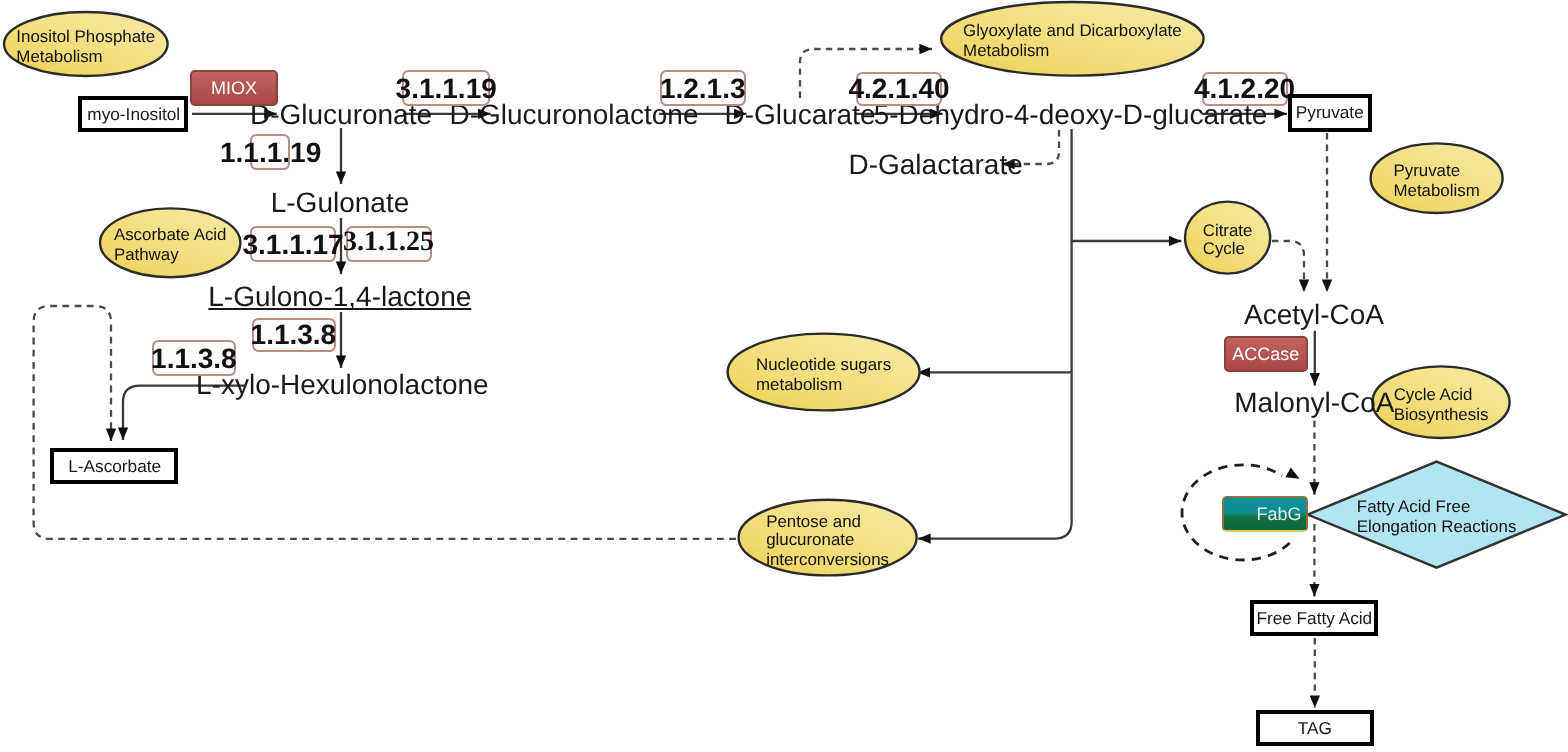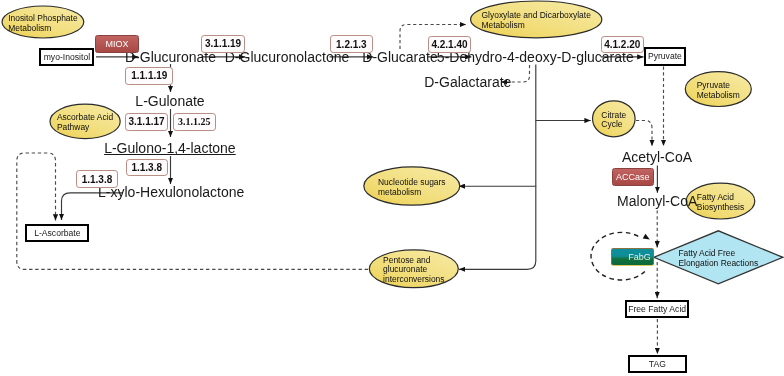--- a/index.html
+++ b/index.html
@@ -3,21 +3,21 @@
 <meta charset="utf-8">
 <style>
   html,body{margin:0;padding:0;background:#ffffff;-webkit-font-smoothing:antialiased;}
   *{-webkit-font-smoothing:antialiased;}
   #page{position:relative;width:784px;height:376px;background:#ffffff;overflow:hidden;
         font-family:"Liberation Sans",sans-serif;}
   svg.layer{position:absolute;left:0;top:0;}
   .lbl{position:absolute;font-size:14px;color:#191919;white-space:nowrap;
        transform:translate(-50%,-50%);text-align:center;line-height:10px;}
   .ec{position:absolute;border:1px solid #b98e86;border-radius:3.2px;background:#fdfbfb;
-      font-size:10px;font-weight:bold;color:#111;display:flex;align-items:center;
+      font-size:14px;font-weight:bold;color:#111;display:flex;align-items:center;
       justify-content:center;box-sizing:border-box;padding-bottom:0.5px;}
   .metbox{position:absolute;border:2.2px solid #000;background:#fff;font-size:8.62px;
       color:#191919;display:flex;align-items:center;justify-content:center;box-sizing:border-box;
       padding-bottom:0.5px;}
   .enz{position:absolute;border-radius:2.4px;font-size:9px;color:#fff;display:flex;
       align-items:center;justify-content:center;box-sizing:border-box;padding-bottom:0.5px;}
   .enz.red{background:linear-gradient(180deg,#c26462 0%,#b95b58 30%,#ae4f4c 75%,#a84845 100%);
       border:1px solid #8a4240;}
   .enz.teal{background:linear-gradient(180deg,#0e8f9c 0%,#0f8d96 45%,#12794f 56%,#0f6f3e 66%,#0d6a3a 100%);
       border:1px solid #8a7240;border-bottom:1.5px solid #e0c95e;color:#dff0f3;}
@@ -128,39 +128,39 @@
       </div>
       <div class="ellabel" style="left: 613.8px; top: 120.6px;">
         <div>Citrate</div>
         <div>Cycle</div>
       </div>
       <div class="ellabel" style="left: 411.8px; top: 187.8px;">
         <div>Nucleotide sugars</div>
         <div>metabolism</div>
       </div>
       <div class="ellabel" style="left: 720.5px; top: 202.9px;">
-        <div>Fatty Acid</div>
+        <div>Cycle Acid</div>
         <div>Biosynthesis</div>
       </div>
       <div class="ellabel" style="left: 413.8px; top: 270.6px;">
         <div>Pentose and</div>
         <div>glucuronate</div>
         <div>interconversions</div>
       </div>
       <div class="lbl" style="left: 170.5px; top: 56.6px;">D-Glucuronate</div>
       <div class="lbl" style="left: 287px; top: 56.6px;">D-Glucuronolactone</div>
       <div class="lbl" style="left: 400px; top: 56.6px;">D-Glucarate</div>
       <div class="lbl" style="left: 535.3px; top: 56.6px;">5-Dehydro-4-deoxy-D-glucarate</div>
       <div class="lbl" style="left: 467.8px; top: 81.7px;">D-Galactarate</div>
       <div class="lbl" style="left: 170px; top: 101.2px;">L-Gulonate</div>
       <div class="lbl" style="left: 169.9px; top: 148.4px; text-decoration: underline;">L-Gulono-1,4-lactone</div>
       <div class="lbl" style="left: 171.2px; top: 192px;">L-xylo-Hexulonolactone</div>
       <div class="lbl" style="left: 657px; top: 156.5px;">Acetyl-CoA</div>
       <div class="lbl" style="left: 657.2px; top: 201.2px;">Malonyl-CoA</div>
-      <div class="ec" style="left: 125.3px; top: 67.1px; width: 48px; height: 17.7px;">1.1.1.19</div>
+      <div class="ec" style="left: 125.3px; top: 67.1px; width: 20px; height: 17.7px;">1.1.1.19</div>
       <div class="ec" style="left: 201.3px; top: 35.3px; width: 43.6px; height: 17.9px;">3.1.1.19</div>
       <div class="ec" style="left: 329.6px; top: 35.4px; width: 43.5px; height: 17.9px;">1.2.1.3</div>
       <div class="ec" style="left: 427.8px; top: 35.6px; width: 43.4px; height: 17.7px;">4.2.1.40</div>
       <div class="ec" style="left: 600.8px; top: 35.6px; width: 42.9px; height: 17.7px;">4.1.2.20</div>
       <div class="ec" style="left: 125.1px; top: 113px; width: 42.9px; height: 17.8px;">3.1.1.17</div>
       <div class="ec" style="left: 172.8px; top: 113px; width: 42.8px; height: 17.5px; font-family: Liberation Serif, serif;">3.1.1.25</div>
       <div class="ec" style="left: 125.6px; top: 158.5px; width: 42.2px; height: 17.7px;">1.1.3.8</div>
       <div class="ec" style="left: 75.7px; top: 170.4px; width: 42.5px; height: 17.9px;">1.1.3.8</div>
       <div class="metbox" style="left: 39.3px; top: 47.7px; width: 55.2px; height: 18.3px;">myo-Inositol</div>
       <div class="metbox" style="left: 643.8px; top: 47.3px; width: 42.2px; height: 18.5px;">Pyruvate</div>

